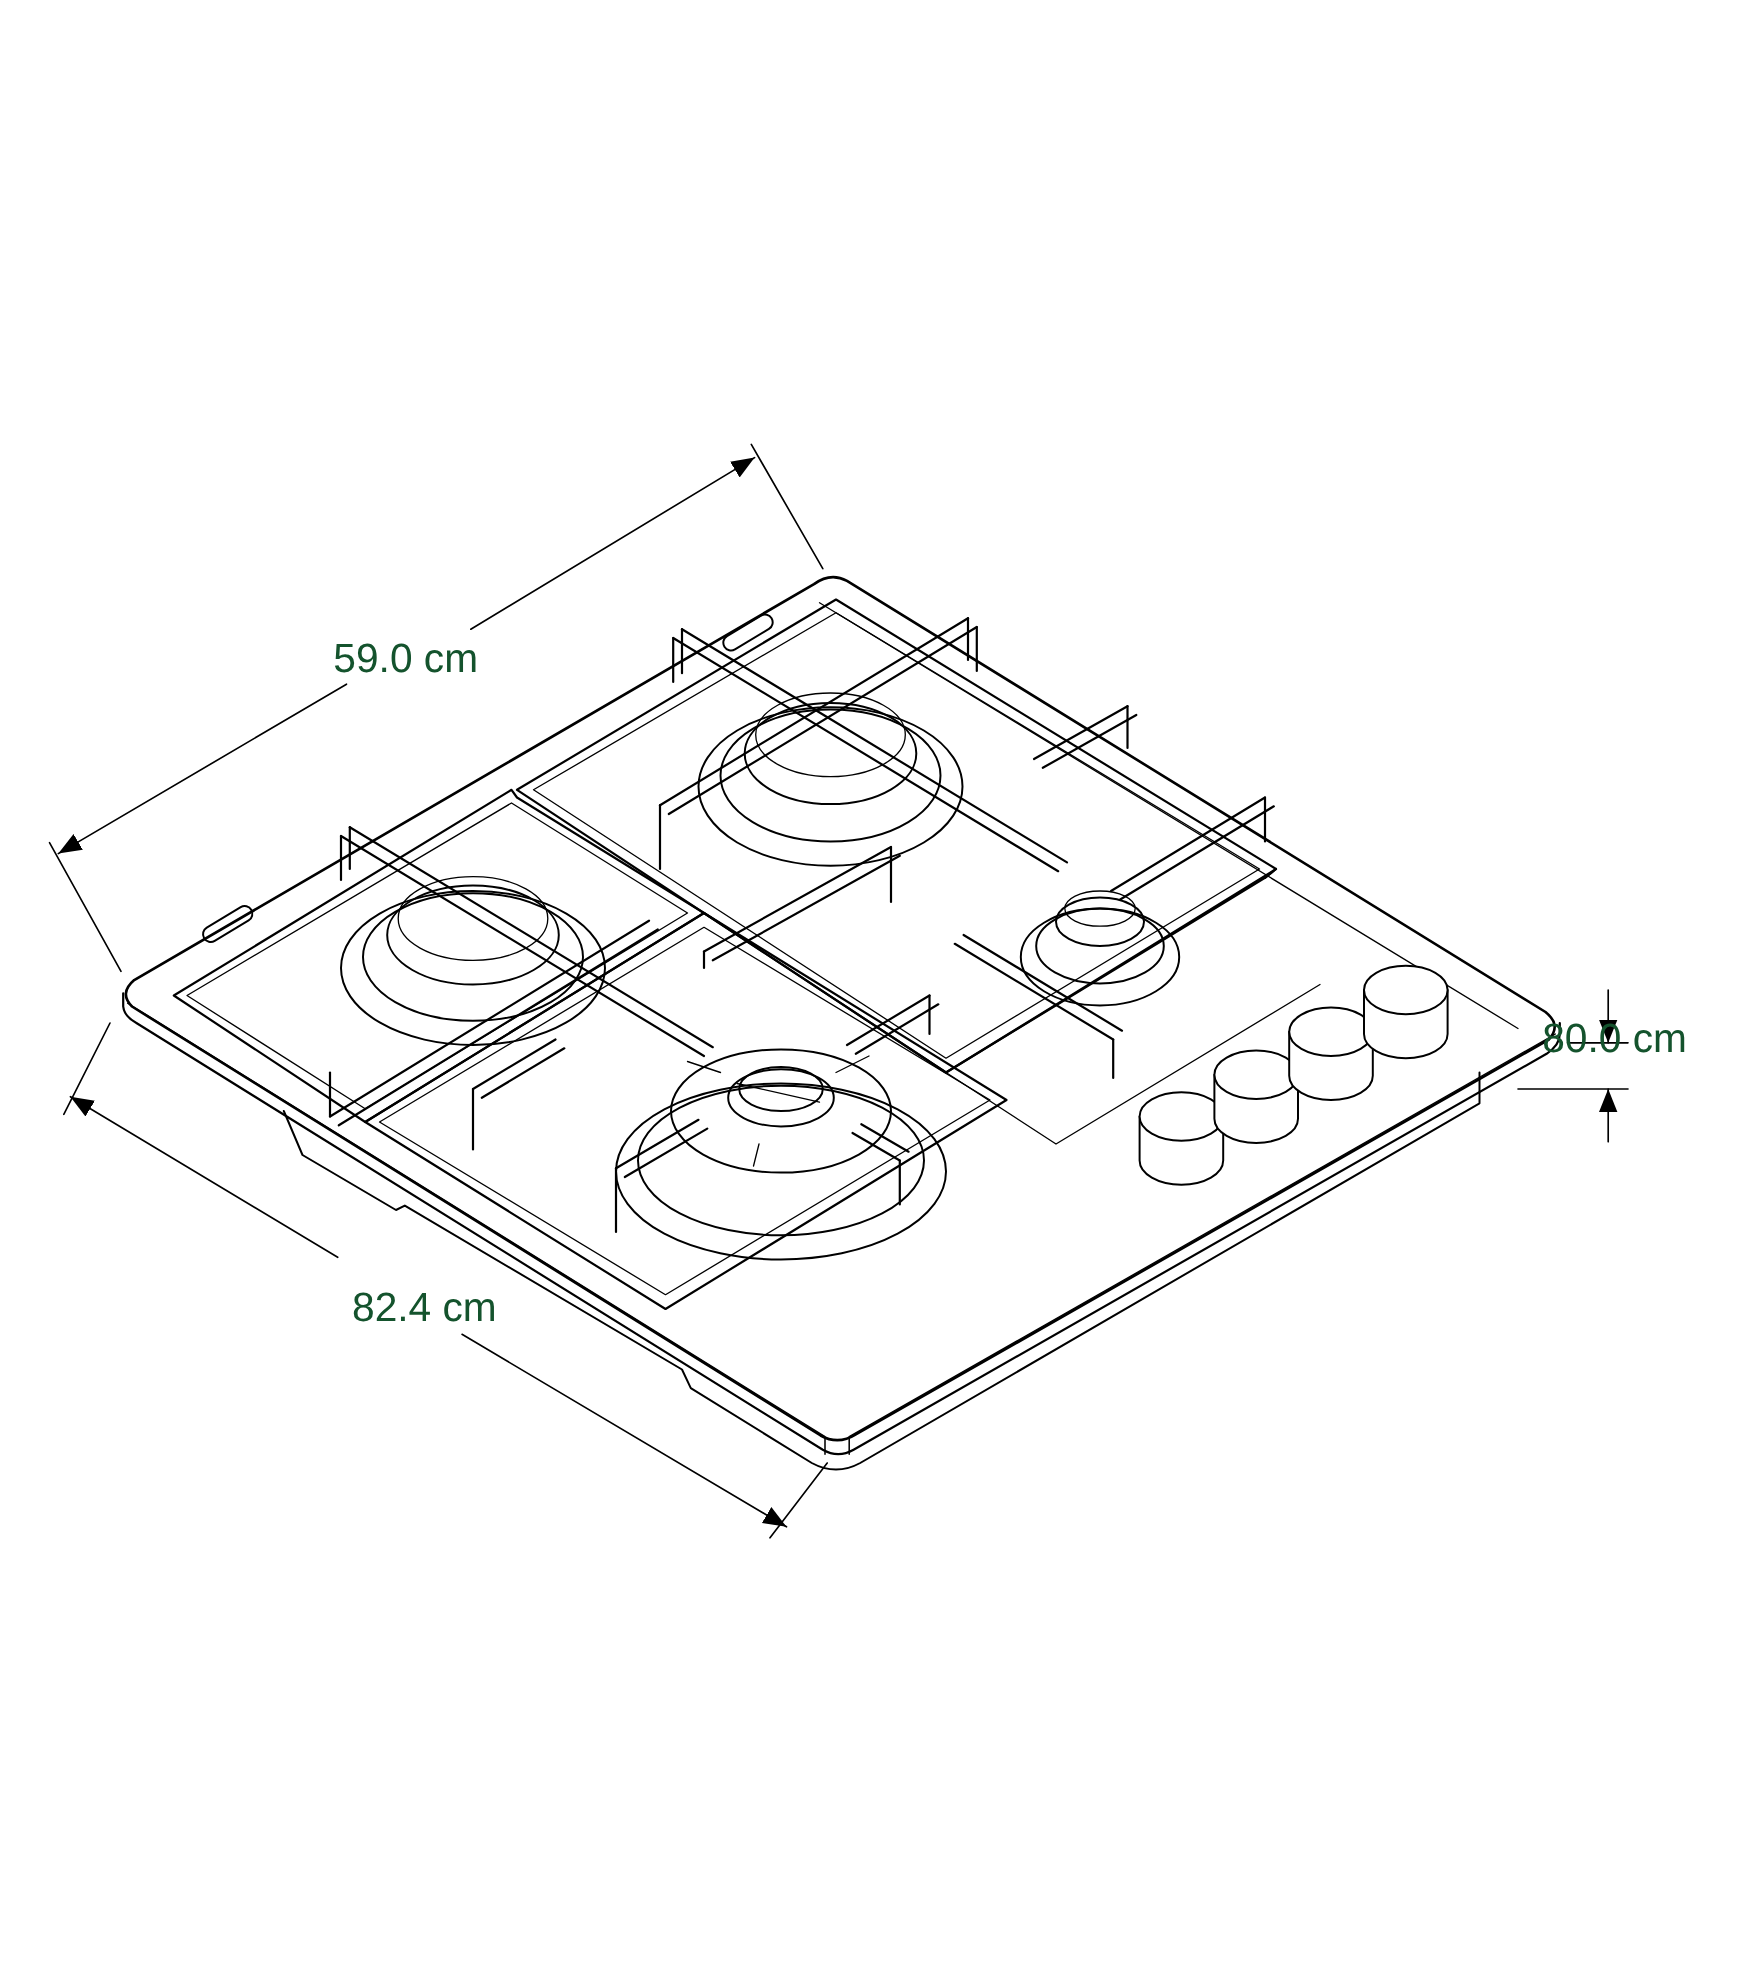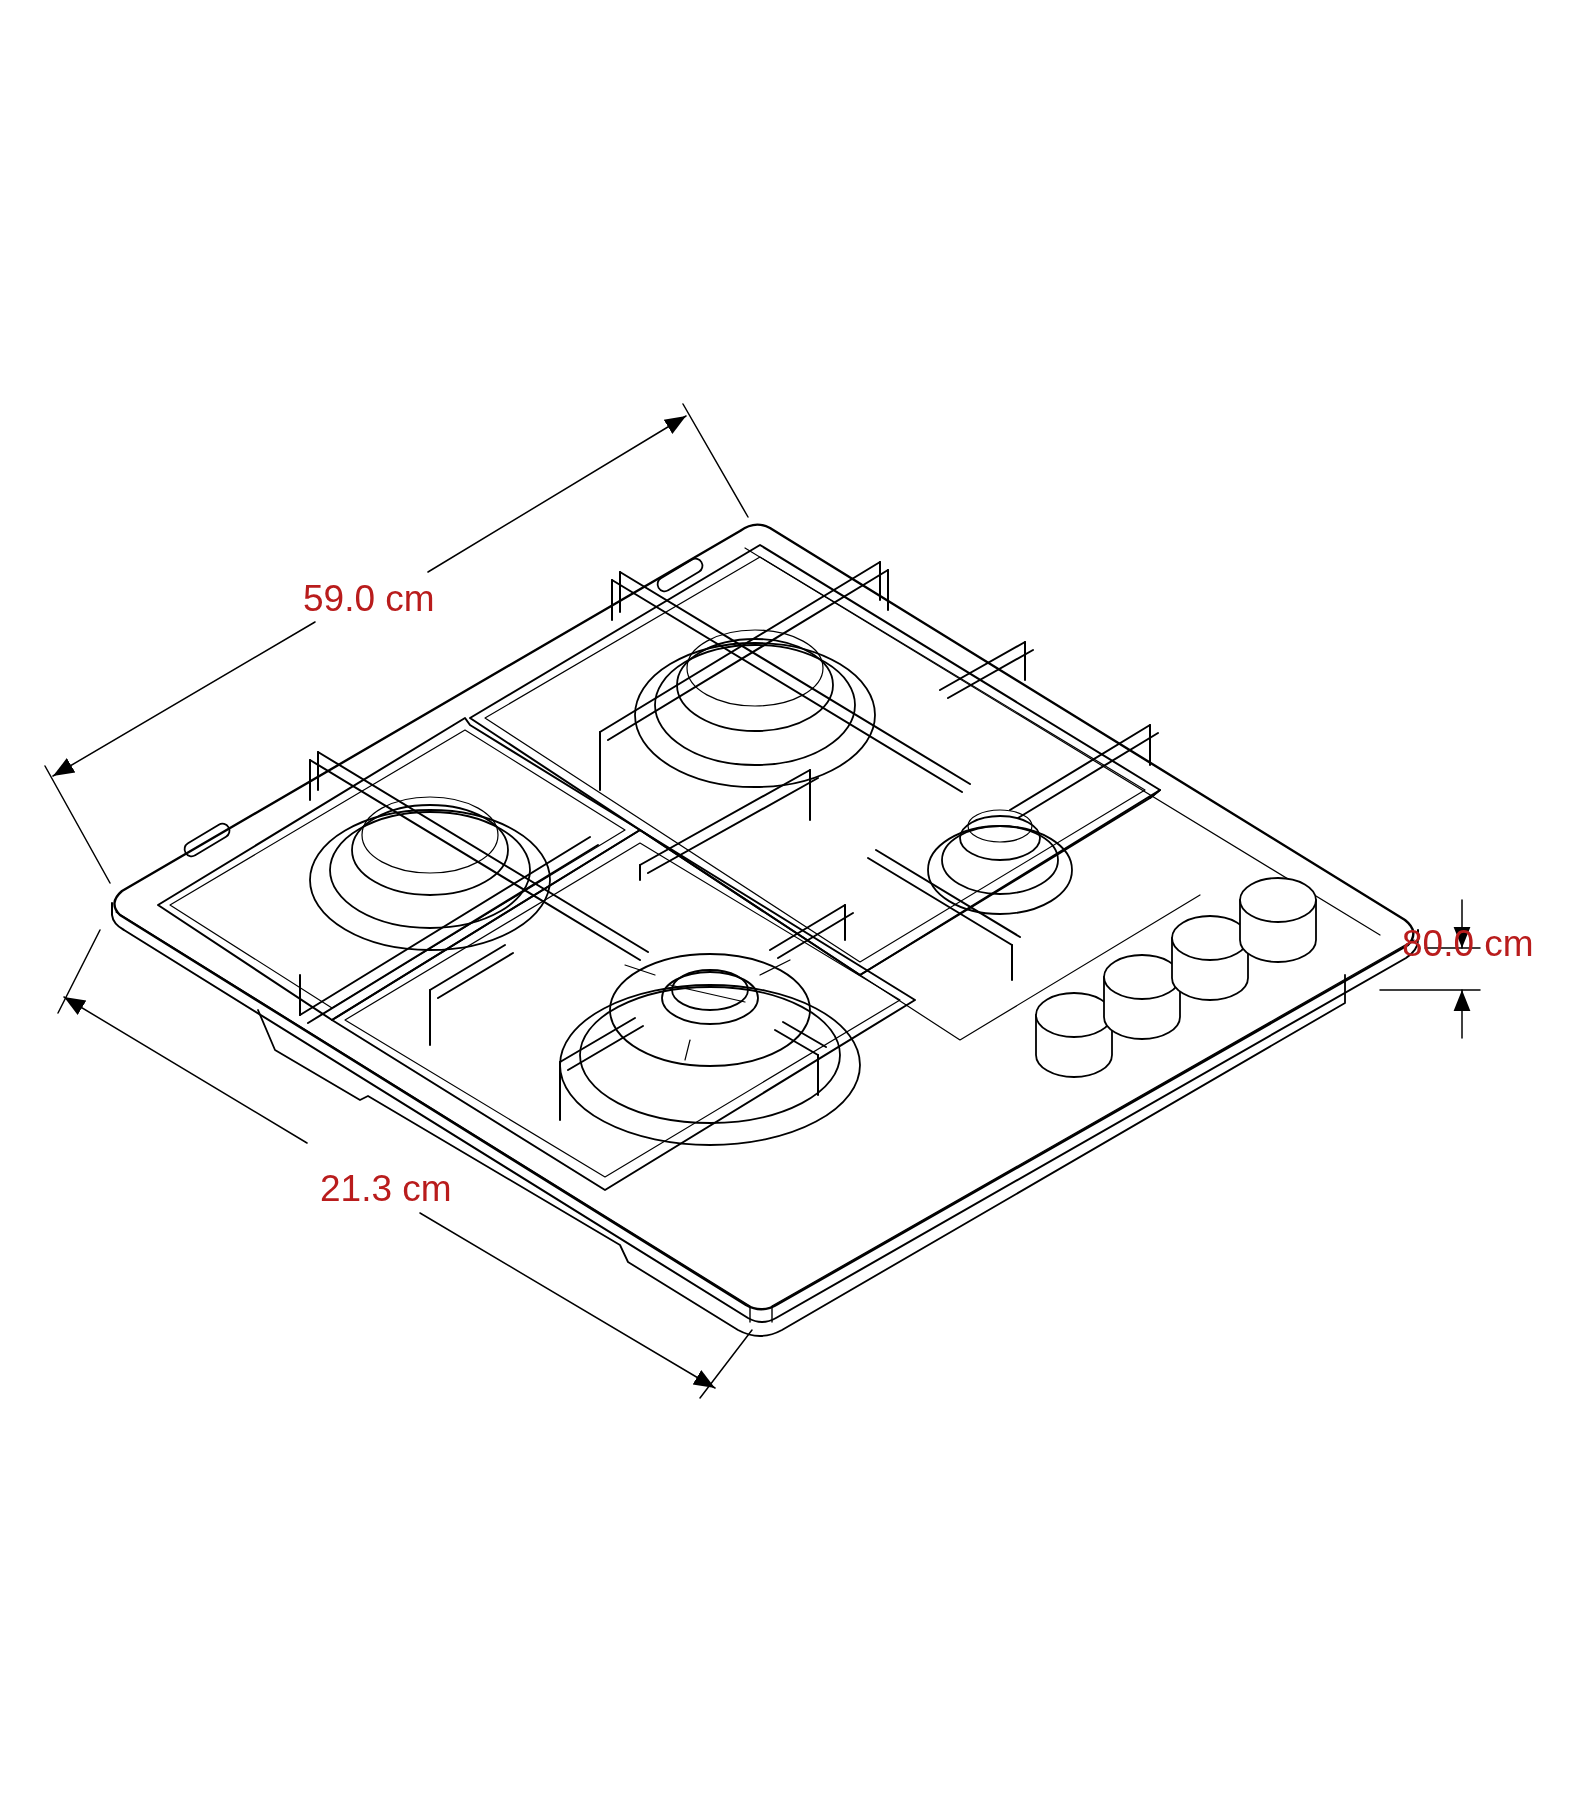--- a/index.html
+++ b/index.html
@@ -3,21 +3,21 @@
 <meta charset="utf-8">
 <style>
   html, body { margin: 0; padding: 0; background: #ffffff; }
   body { width: 1580px; height: 1800px; position: relative; overflow: hidden; }
   .canvas { position: absolute; left: 0; top: 0; width: 1580px; height: 1800px; }
   svg { position: absolute; left: 0; top: 0; }
   .dim-label {
     position: absolute;
     font-family: "Liberation Sans", sans-serif;
     font-size: 37px;
-    color: #b91c1c;
+    color: #14532d;
     white-space: nowrap;
     line-height: 1;
     background: transparent;
   }
 </style>
 </head>
 <body>
 
 <div class="canvas">
 <svg width="1580" height="1800" viewBox="0 0 1580 1800" xmlns="http://www.w3.org/2000/svg" fill="none" stroke="#000" stroke-linejoin="round" stroke-linecap="round">
@@ -174,15 +174,15 @@
 
   <g stroke-width="1.5">
     <line x1="1425" y1="948" x2="1480" y2="948"></line>
     <line x1="1380" y1="990" x2="1480" y2="990"></line>
     <line x1="1462" y1="900" x2="1462" y2="948" marker-end="url(#arrow)"></line>
     <line x1="1462" y1="1038" x2="1462" y2="990" marker-end="url(#arrow)"></line>
   </g>
 </svg>
 
 <div class="dim-label" style="left:303px; top:580px;">59.0 cm</div>
-<div class="dim-label" style="left:320px; top:1170px;">21.3 cm</div>
+<div class="dim-label" style="left:320px; top:1170px;">82.4 cm</div>
 <div class="dim-label" style="left:1402px; top:925px;">80.0 cm</div>
 </div>
 
 </body></html>

